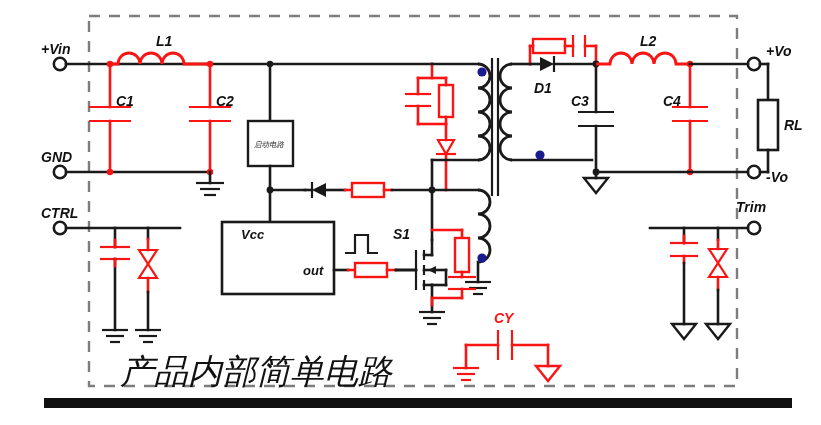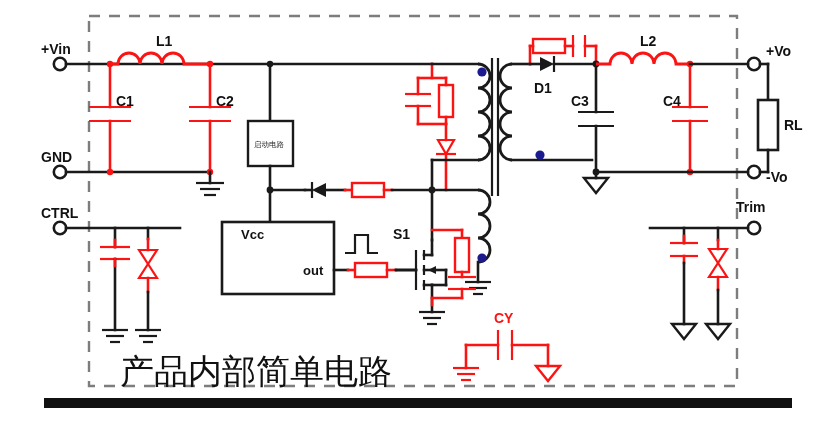--- a/index.html
+++ b/index.html
@@ -12,20 +12,21 @@
     height: 425px;
     font-family: "Liberation Sans", sans-serif;
     overflow: hidden;
     position: relative;
   }
   #schematic-root {
     position: absolute;
     left: 0; top: 0;
     width: 665px;
     height: 425px;
+    font-style: italic;
   }
   svg#circuit {
     display: block;
     width: 821px;
     height: 425px;
   }
   .wire-k   { stroke: #1a1a1a; stroke-width: 2.6; fill: none; stroke-linecap: square; }
   .wire-r   { stroke: #fb1414; stroke-width: 2.6; fill: none; stroke-linecap: square; }
   .thin-k   { stroke: #1a1a1a; stroke-width: 2.2; fill: none; }
   .thin-r   { stroke: #fb1414; stroke-width: 2.2; fill: none; }

